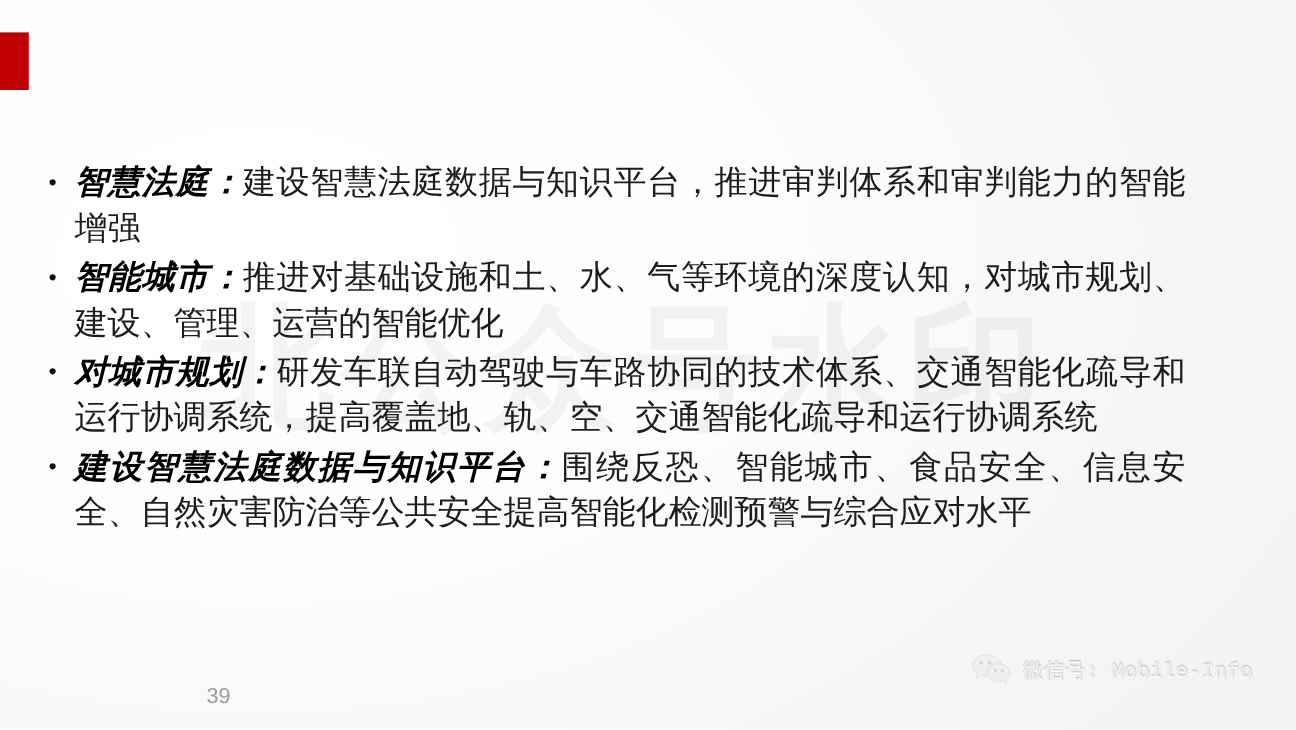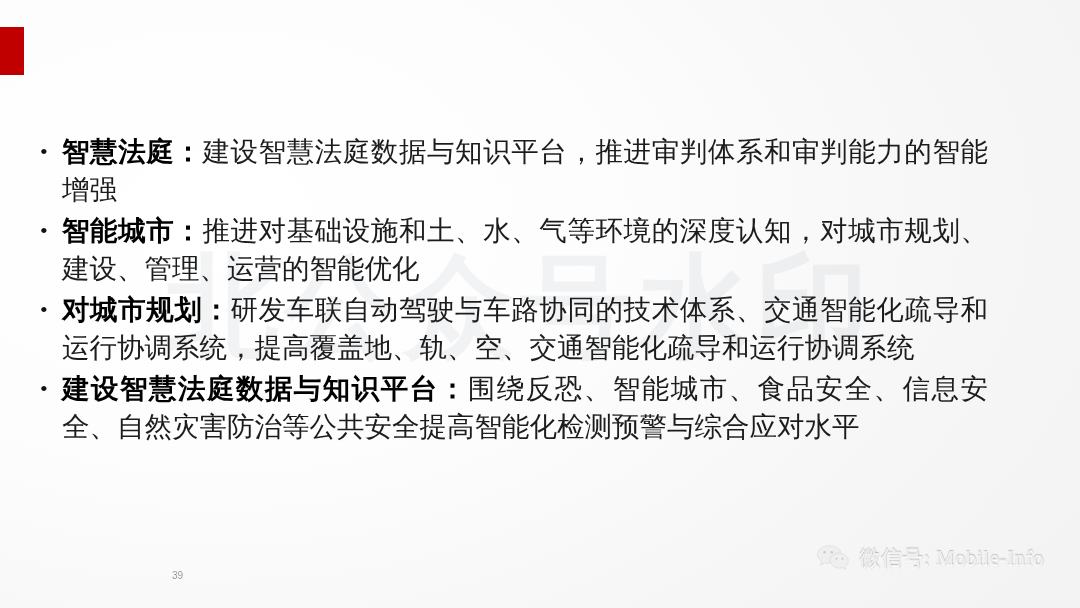--- a/index.html
+++ b/index.html
@@ -108,33 +108,34 @@
     position: absolute;
     left: 2px;
     top: 0;
     font-size: 22px;
     line-height: 38px;
     color: #111;
   }
   .bullet .lead {
     font-weight: 700;
     color: #000000;
+    font-style: italic;
   }
   .bullet .rest {
     font-weight: 400;
     color: #1c1c1c;
   }
 
   
   .page-number {
     position: absolute;
     left: 172px;
     top: 570px;
     font-family: "Liberation Sans", "DejaVu Sans", sans-serif;
-    font-size: 10px;
+    font-size: 18px;
     color: #9a9a9a;
     z-index: 2;
   }
 
   
   .wechat {
     position: absolute;
     right: 36px;
     top: 544px;
     display: flex;
@@ -143,22 +144,22 @@
     z-index: 2;
     user-select: none;
   }
   .wechat-icon {
     width: 34px;
     height: 28px;
     display: block;
     opacity: 0.95;
   }
   .wechat-text {
-    font-family: Liberation Serif, serif;
-    font-size: 21px;
+    font-family: Liberation Mono, monospace;
+    font-size: 17px;
     color: #ededed;
     letter-spacing: 0.5px;
     white-space: nowrap;
     text-shadow:
       0 1px 0 rgba(255,255,255,0.95),
       0 -1px 1px rgba(140,140,140,0.55),
       1px 1px 1px rgba(160,160,160,0.35);
   }
 </style>
 </head>

